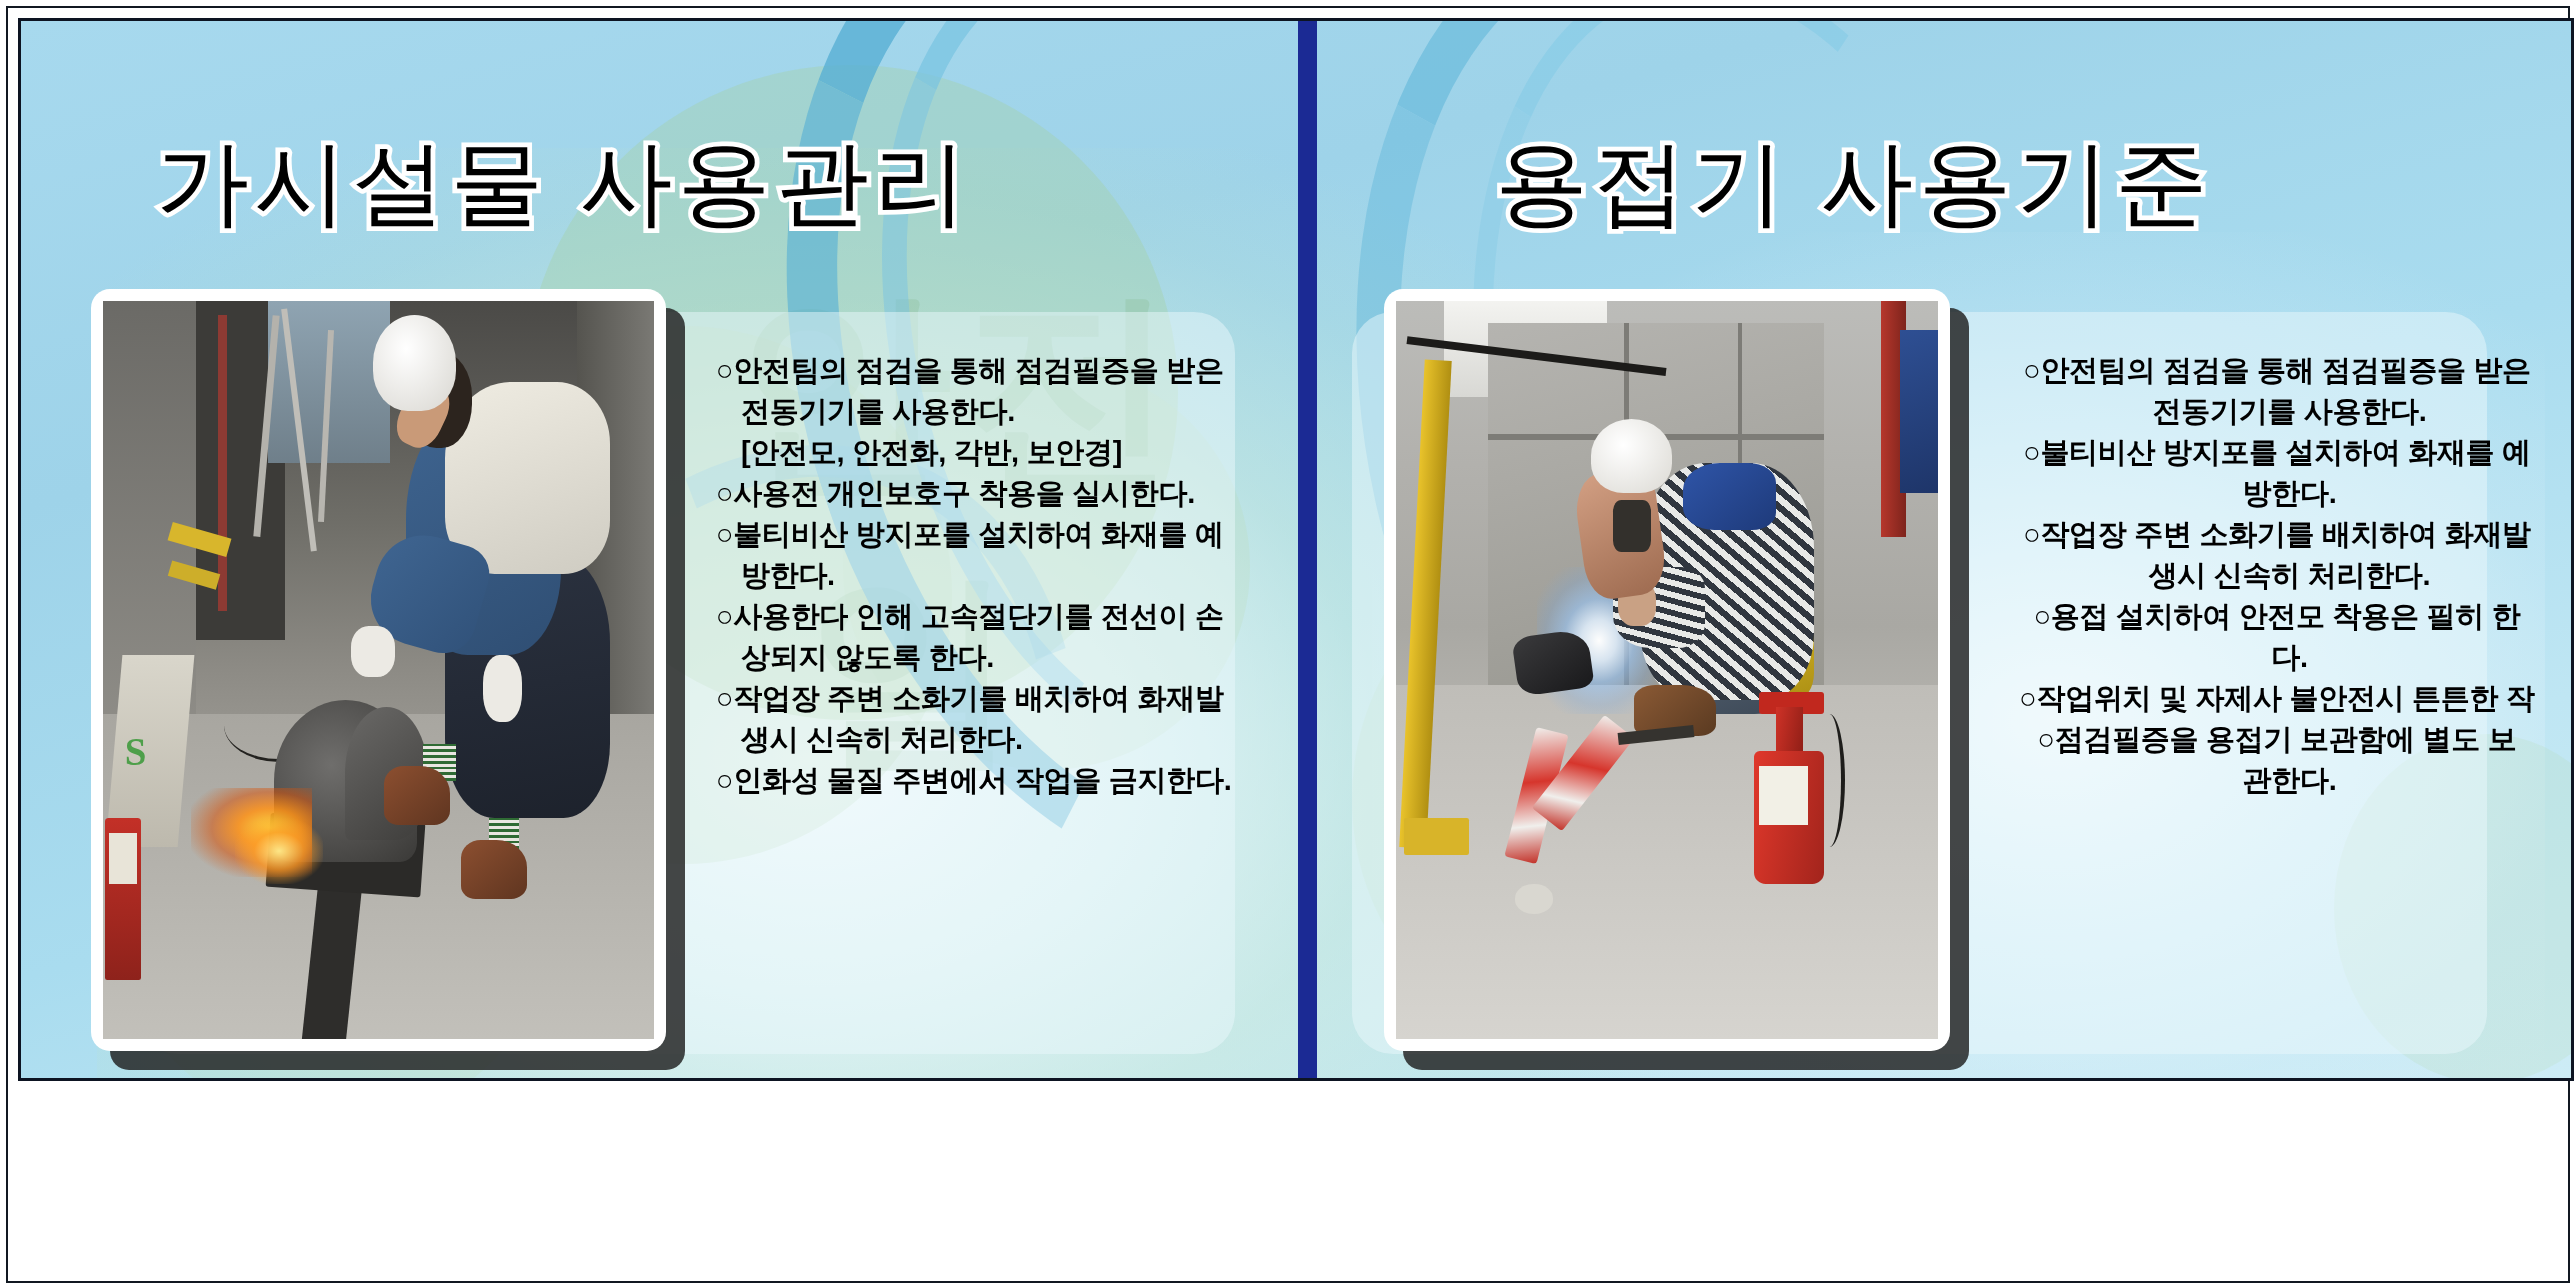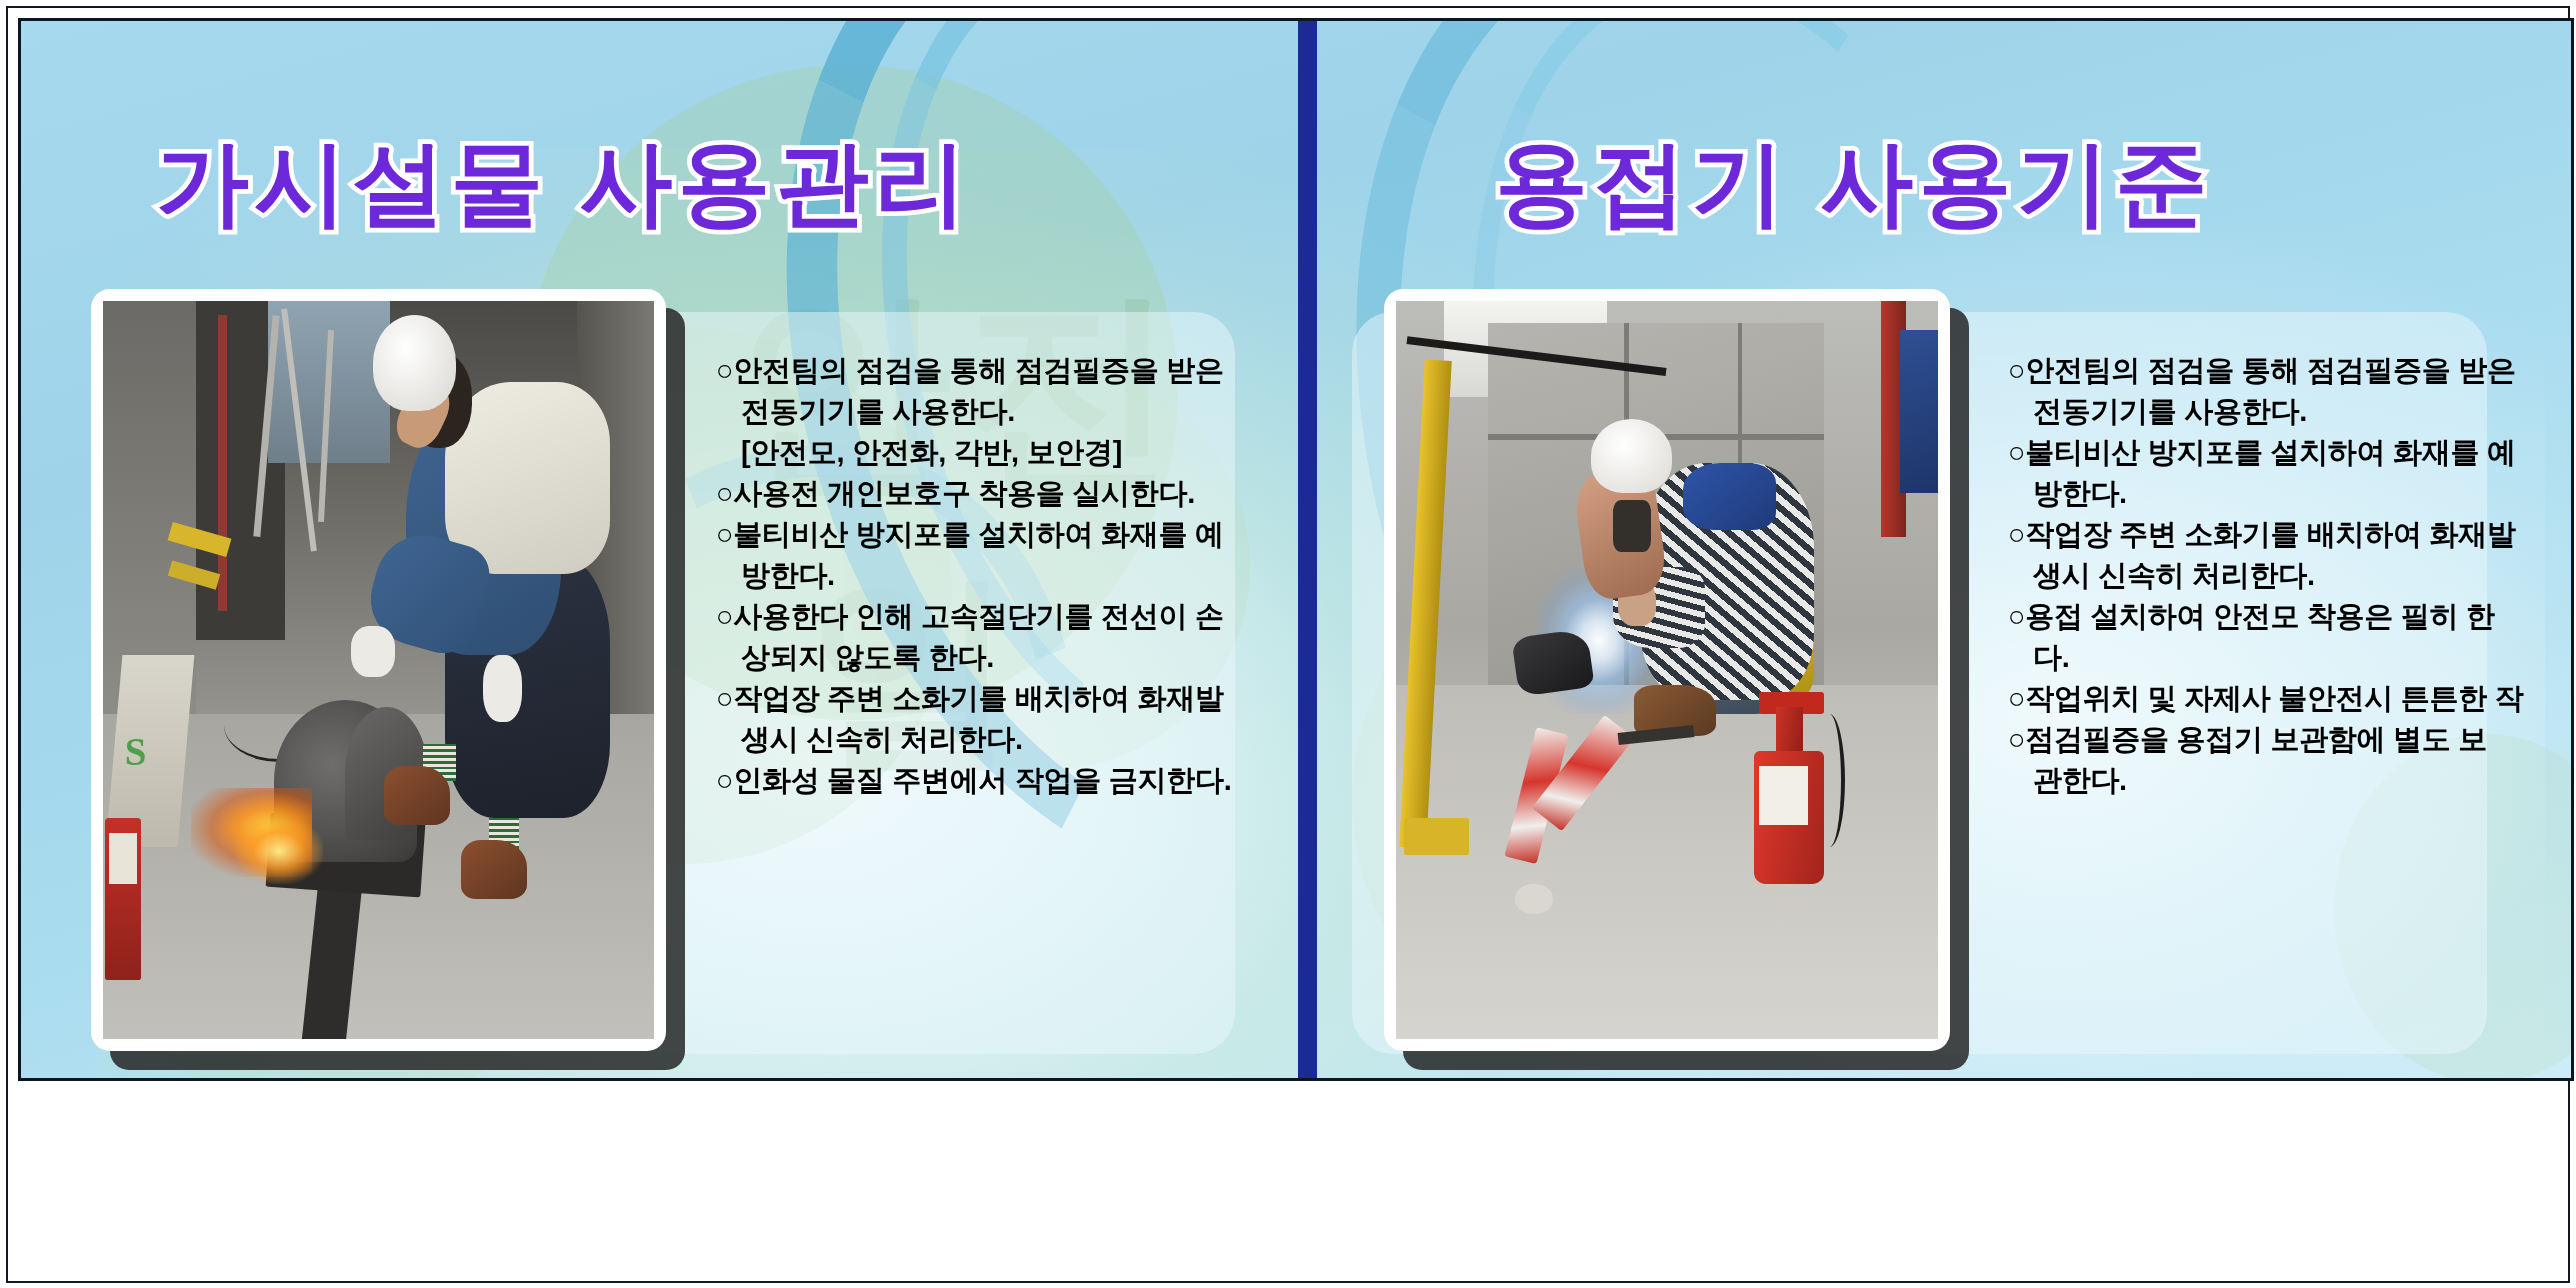--- a/index.html
+++ b/index.html
@@ -171,30 +171,30 @@
     left: 1277px;
     top: 0;
     width: 19px;
     height: 1063px;
     background: #1b2a94;
   }
 
   
   .col { position: absolute; top: 0; height: 1063px; }
   .col-left  { left: 0px;    width: 1277px; }
-  .col-right { left: 1296px; width: 1120px; }
+  .col-right { left: 1296px; width: 1120px; text-align: center; }
 
   
   .title {
     position: absolute;
     font-family: "Liberation Sans", "DejaVu Sans", sans-serif;
-    font-weight: 700;
+    font-weight: 400;
     font-size: 93px;
     line-height: 1;
-    color: #6d28d9;
+    color: #000000;
     letter-spacing: 0.055em;
     white-space: nowrap;
     -webkit-text-stroke: 9.5px #ffffff;
     paint-order: stroke fill;
     text-shadow:
       0 0 1.5px #ffffff,
       1.5px 1.5px 0 rgba(255,255,255,0.9);
   }
   .title-left  { left: 135px; top: 116px; }
   .title-right { left: 178px; top: 116px; }

